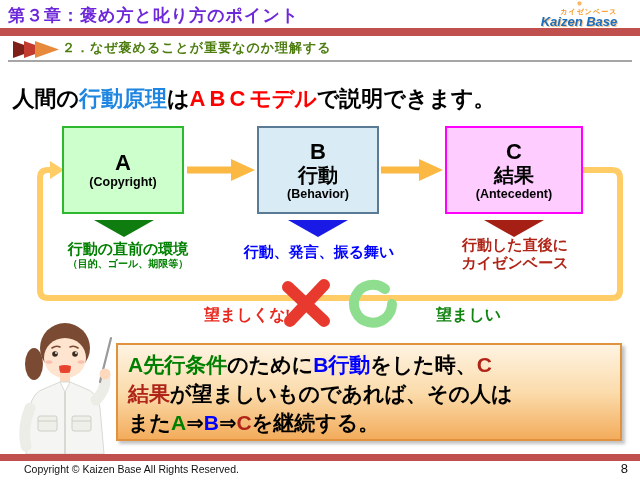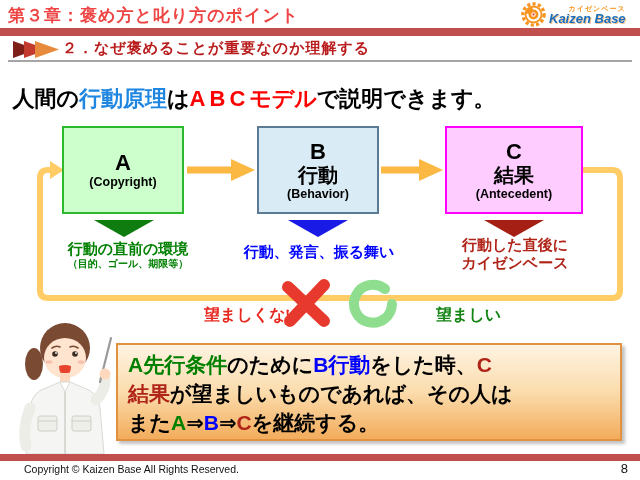--- a/index.html
+++ b/index.html
@@ -1,28 +1,28 @@
 <!DOCTYPE html>
 <html><head>
 <meta charset="utf-8">
 <style>
   html,body{margin:0;padding:0;background:#e8e8e8;}
   #slide{position:relative;width:640px;height:480px;background:#ffffff;overflow:hidden;
          font-family:"Liberation Sans","DejaVu Sans",sans-serif;}
   
-  .chapter-title{position:absolute;left:8px;top:4px;font-size:17px;font-weight:bold;color:#ef4444;letter-spacing:1px;}
+  .chapter-title{position:absolute;left:8px;top:4px;font-size:17px;font-weight:bold;color:#6d28d9;letter-spacing:1px;}
   .header-bar{position:absolute;left:0;top:28px;width:640px;height:8px;}
-  .logo{position:absolute;left:520px;top:1px;width:118px;height:27px;display:flex;align-items:center;gap:2px;}
+  .logo{position:absolute;left:520px;top:1px;width:118px;height:27px;display:flex;align-items:center;gap:2px;flex-direction:column;}
   .logo-texts{display:flex;flex-direction:column;align-items:flex-end;line-height:1;}
   .logo-kana{font-size:7px;color:#F7941D;font-weight:bold;letter-spacing:1px;}
   .logo-name{font-size:13px;font-weight:bold;font-style:italic;color:#1B6FBE;text-shadow:1px 1px 0 #f3c48f;}
   .chevrons{position:absolute;left:13px;top:41px;display:flex;}
   .chev{width:24px;height:17px;clip-path:polygon(0 0,100% 50%,0 100%);}
   .chev+.chev{margin-left:-13px;}
-  .section-title{position:absolute;left:62px;top:39px;font-size:15px;font-weight:bold;color:#b91c1c;letter-spacing:1px;}
+  .section-title{position:absolute;left:62px;top:39px;font-size:13px;font-weight:bold;color:#4d7c0f;letter-spacing:1px;}
   .gray-line{position:absolute;left:8px;top:60px;width:624px;height:2px;background:#A6A6A6;}
   
   .main-title{position:absolute;left:0;top:84px;width:508px;text-align:center;font-size:22px;font-weight:bold;color:#000;}
   
   .loop-svg{position:absolute;left:0;top:0;z-index:1;}
   .abc-box{position:absolute;top:126px;height:88px;box-sizing:border-box;border:2px solid;z-index:2;
            display:flex;flex-direction:column;align-items:center;justify-content:center;line-height:1.15;}
   .box-letter{font-size:22px;font-weight:bold;color:#000;}
   .box-label{font-size:20px;font-weight:bold;color:#000;}
   .box-english{font-size:12.5px;font-weight:bold;color:#000;}

